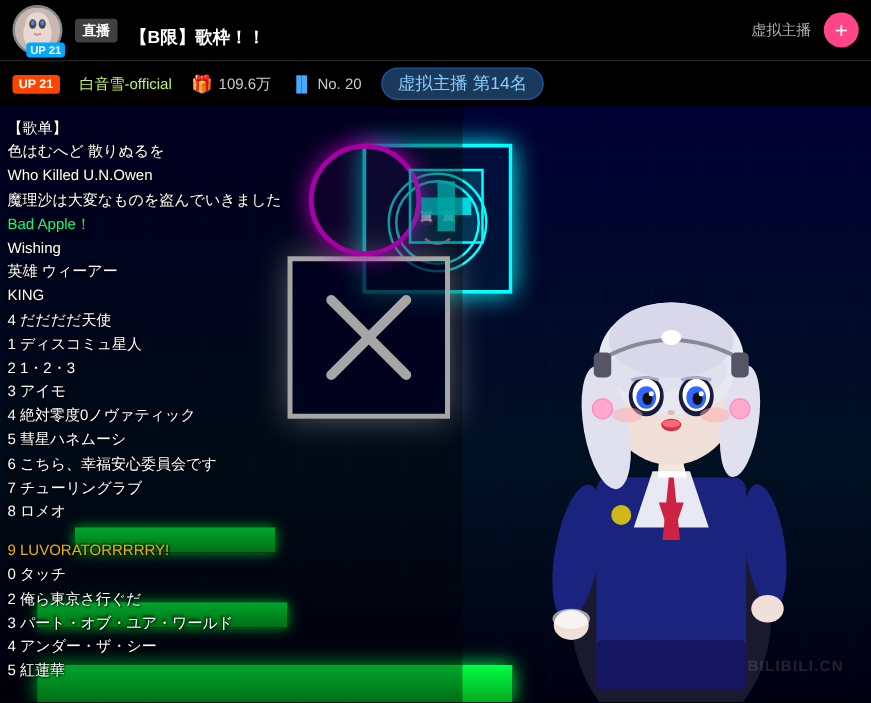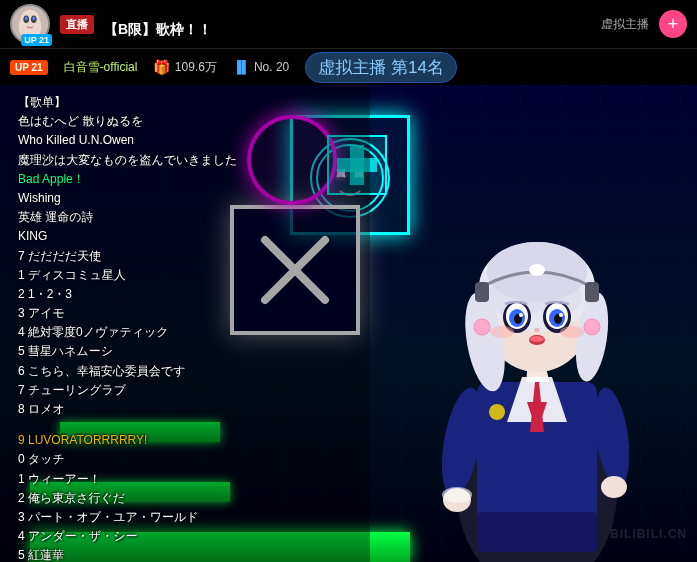--- a/index.html
+++ b/index.html
@@ -67,21 +67,21 @@
       right: -2px;
       background: #00aaff;
       color: white;
       font-size: 9px;
       padding: 1px 3px;
       border-radius: 3px;
       font-weight: bold;
     }
 
     .live-badge {
-      background: #b91c1c;
+      background: #404040;
       color: white;
       font-size: 11px;
       padding: 2px 6px;
       border-radius: 3px;
       font-weight: bold;
     }
 
     .stream-title {
       color: white;
       font-size: 14px;
@@ -135,49 +135,49 @@
       color: #44aaff;
       font-size: 12px;
     }
 
     .rank-badge {
       background: #1a3a5c;
       border: 1px solid #2255aa;
       border-radius: 20px;
       padding: 3px 12px;
       color: #88ccff;
-      font-size: 17px;
+      font-size: 14px;
     }
 
     
     .danmaku-overlay {
       position: absolute;
       top: 85px;
       left: 0;
       width: 370px;
       height: 477px;
       z-index: 50;
       overflow: hidden;
-      padding: 8px 18px;
+      padding: 8px 6px;
       background: rgba(0,0,0,0.35);
     }
 
     .danmaku-item {
       color: white;
       font-size: 12px;
       line-height: 1.6;
       text-shadow: 1px 1px 2px #000, -1px -1px 2px #000;
       white-space: nowrap;
     }
 
     
     .watermark {
       position: absolute;
       bottom: 20px;
-      right: 10px;
+      right: 22px;
       color: rgba(255,255,255,0.3);
       font-size: 16px;
       font-weight: bold;
       z-index: 60;
       letter-spacing: 2px;
     }
 
     
     .char-svg-container {
       position: absolute;
@@ -384,34 +384,33 @@
 </div>
 
 <div class="danmaku-overlay">
 
 <div class="danmaku-item">【歌单】</div>
     <div class="danmaku-item">色はむへど 散りぬるを</div>
     <div class="danmaku-item">Who Killed U.N.Owen</div>
     <div class="danmaku-item">魔理沙は大変なものを盗んでいきました</div>
     <div class="danmaku-item" style="color: rgb(0, 255, 136);">Bad Apple！</div>
     <div class="danmaku-item">Wishing</div>
-    <div class="danmaku-item">英雄 運命の詩</div>
+    <div class="danmaku-item">英雄 ウィーアー</div>
     <div class="danmaku-item">KING</div>
-    <div class="danmaku-item">7 だだだだ天使</div>
+    <div class="danmaku-item">4 だだだだ天使</div>
     <div class="danmaku-item">1 ディスコミュ星人</div>
     <div class="danmaku-item">2 1・2・3</div>
     <div class="danmaku-item">3 アイモ</div>
     <div class="danmaku-item">4 絶対零度0ノヴァティック</div>
     <div class="danmaku-item">5 彗星ハネムーシ</div>
     <div class="danmaku-item">6 こちら、幸福安心委員会です</div>
     <div class="danmaku-item">7 チューリングラブ</div>
     <div class="danmaku-item">8 ロメオ</div>
     <div class="danmaku-item" style="color: #eab308; margin-top: 12px;">9 LUVORATORRRRRY!</div>
     <div class="danmaku-item">0 タッチ</div>
-    <div class="danmaku-item">1 ウィーアー！</div>
     <div class="danmaku-item">2 俺ら東京さ行ぐだ</div>
     <div class="danmaku-item">3 パート・オブ・ユア・ワールド</div>
     <div class="danmaku-item">4 アンダー・ザ・シー</div>
     <div class="danmaku-item">5 紅蓮華</div>
   </div>
 
 <div class="watermark">
   <span style="font-size:12px;letter-spacing:1px;opacity:0.4;">BILIBILI.CN</span>
 </div>
 

